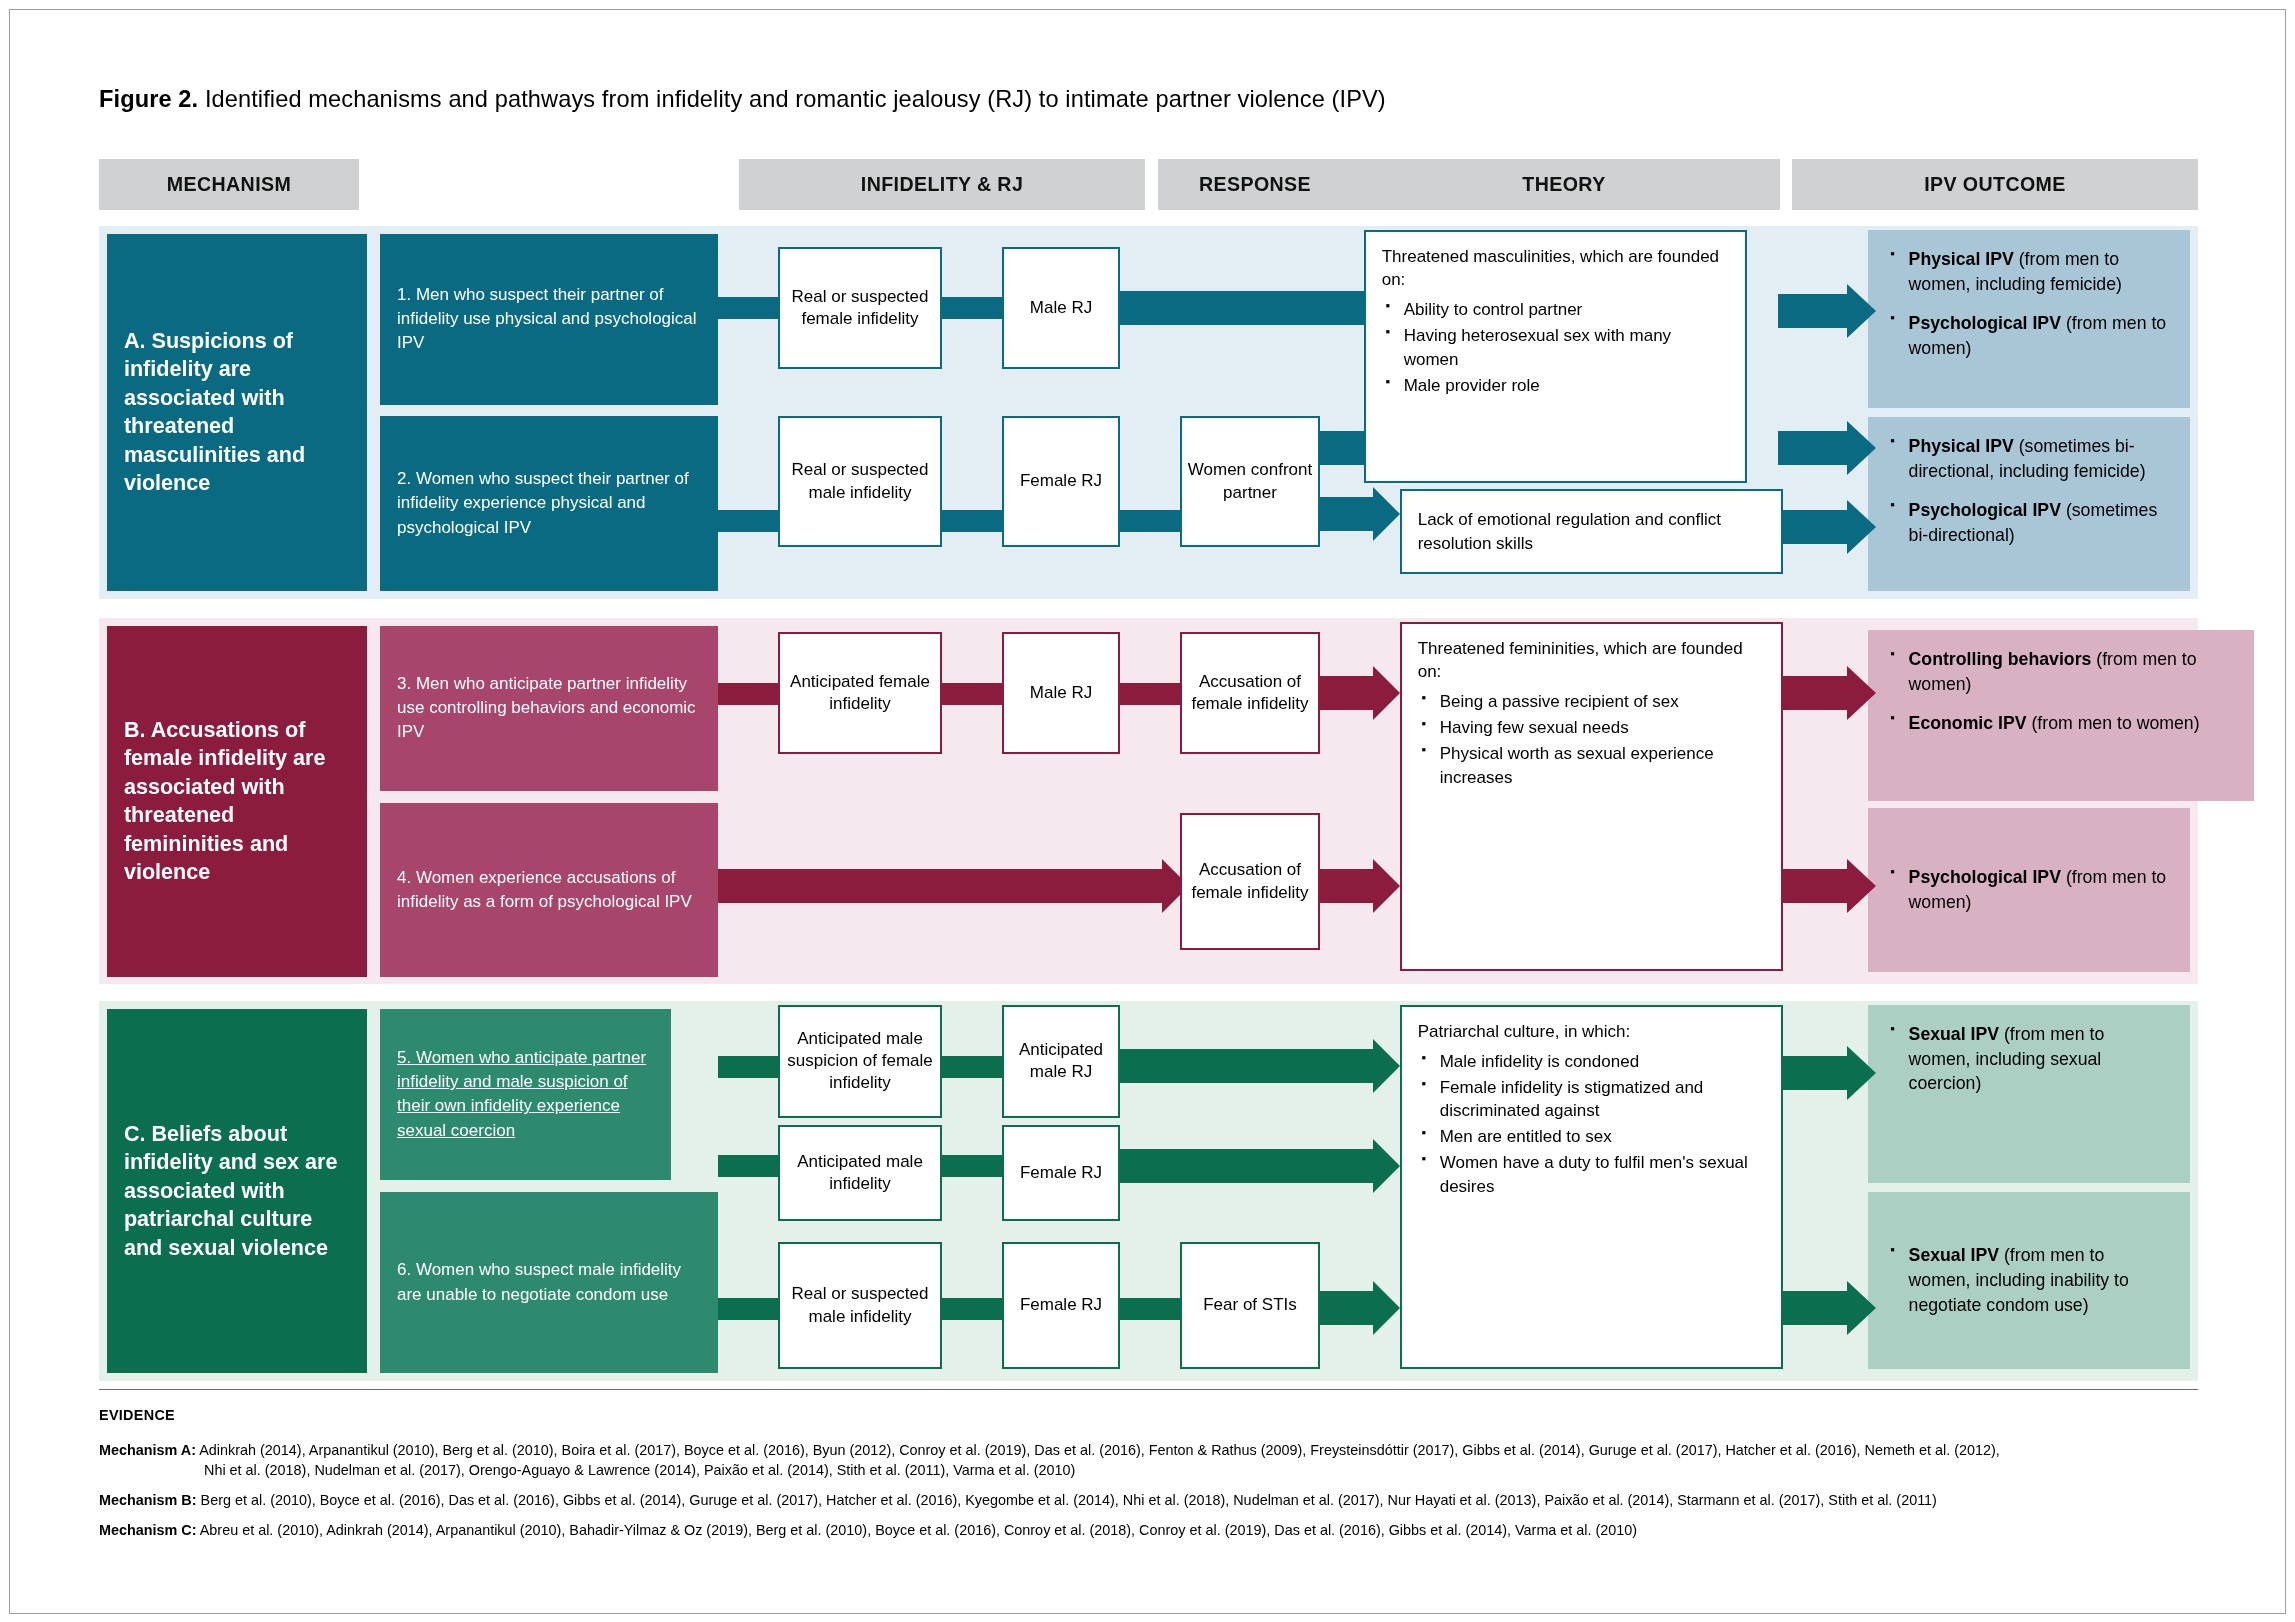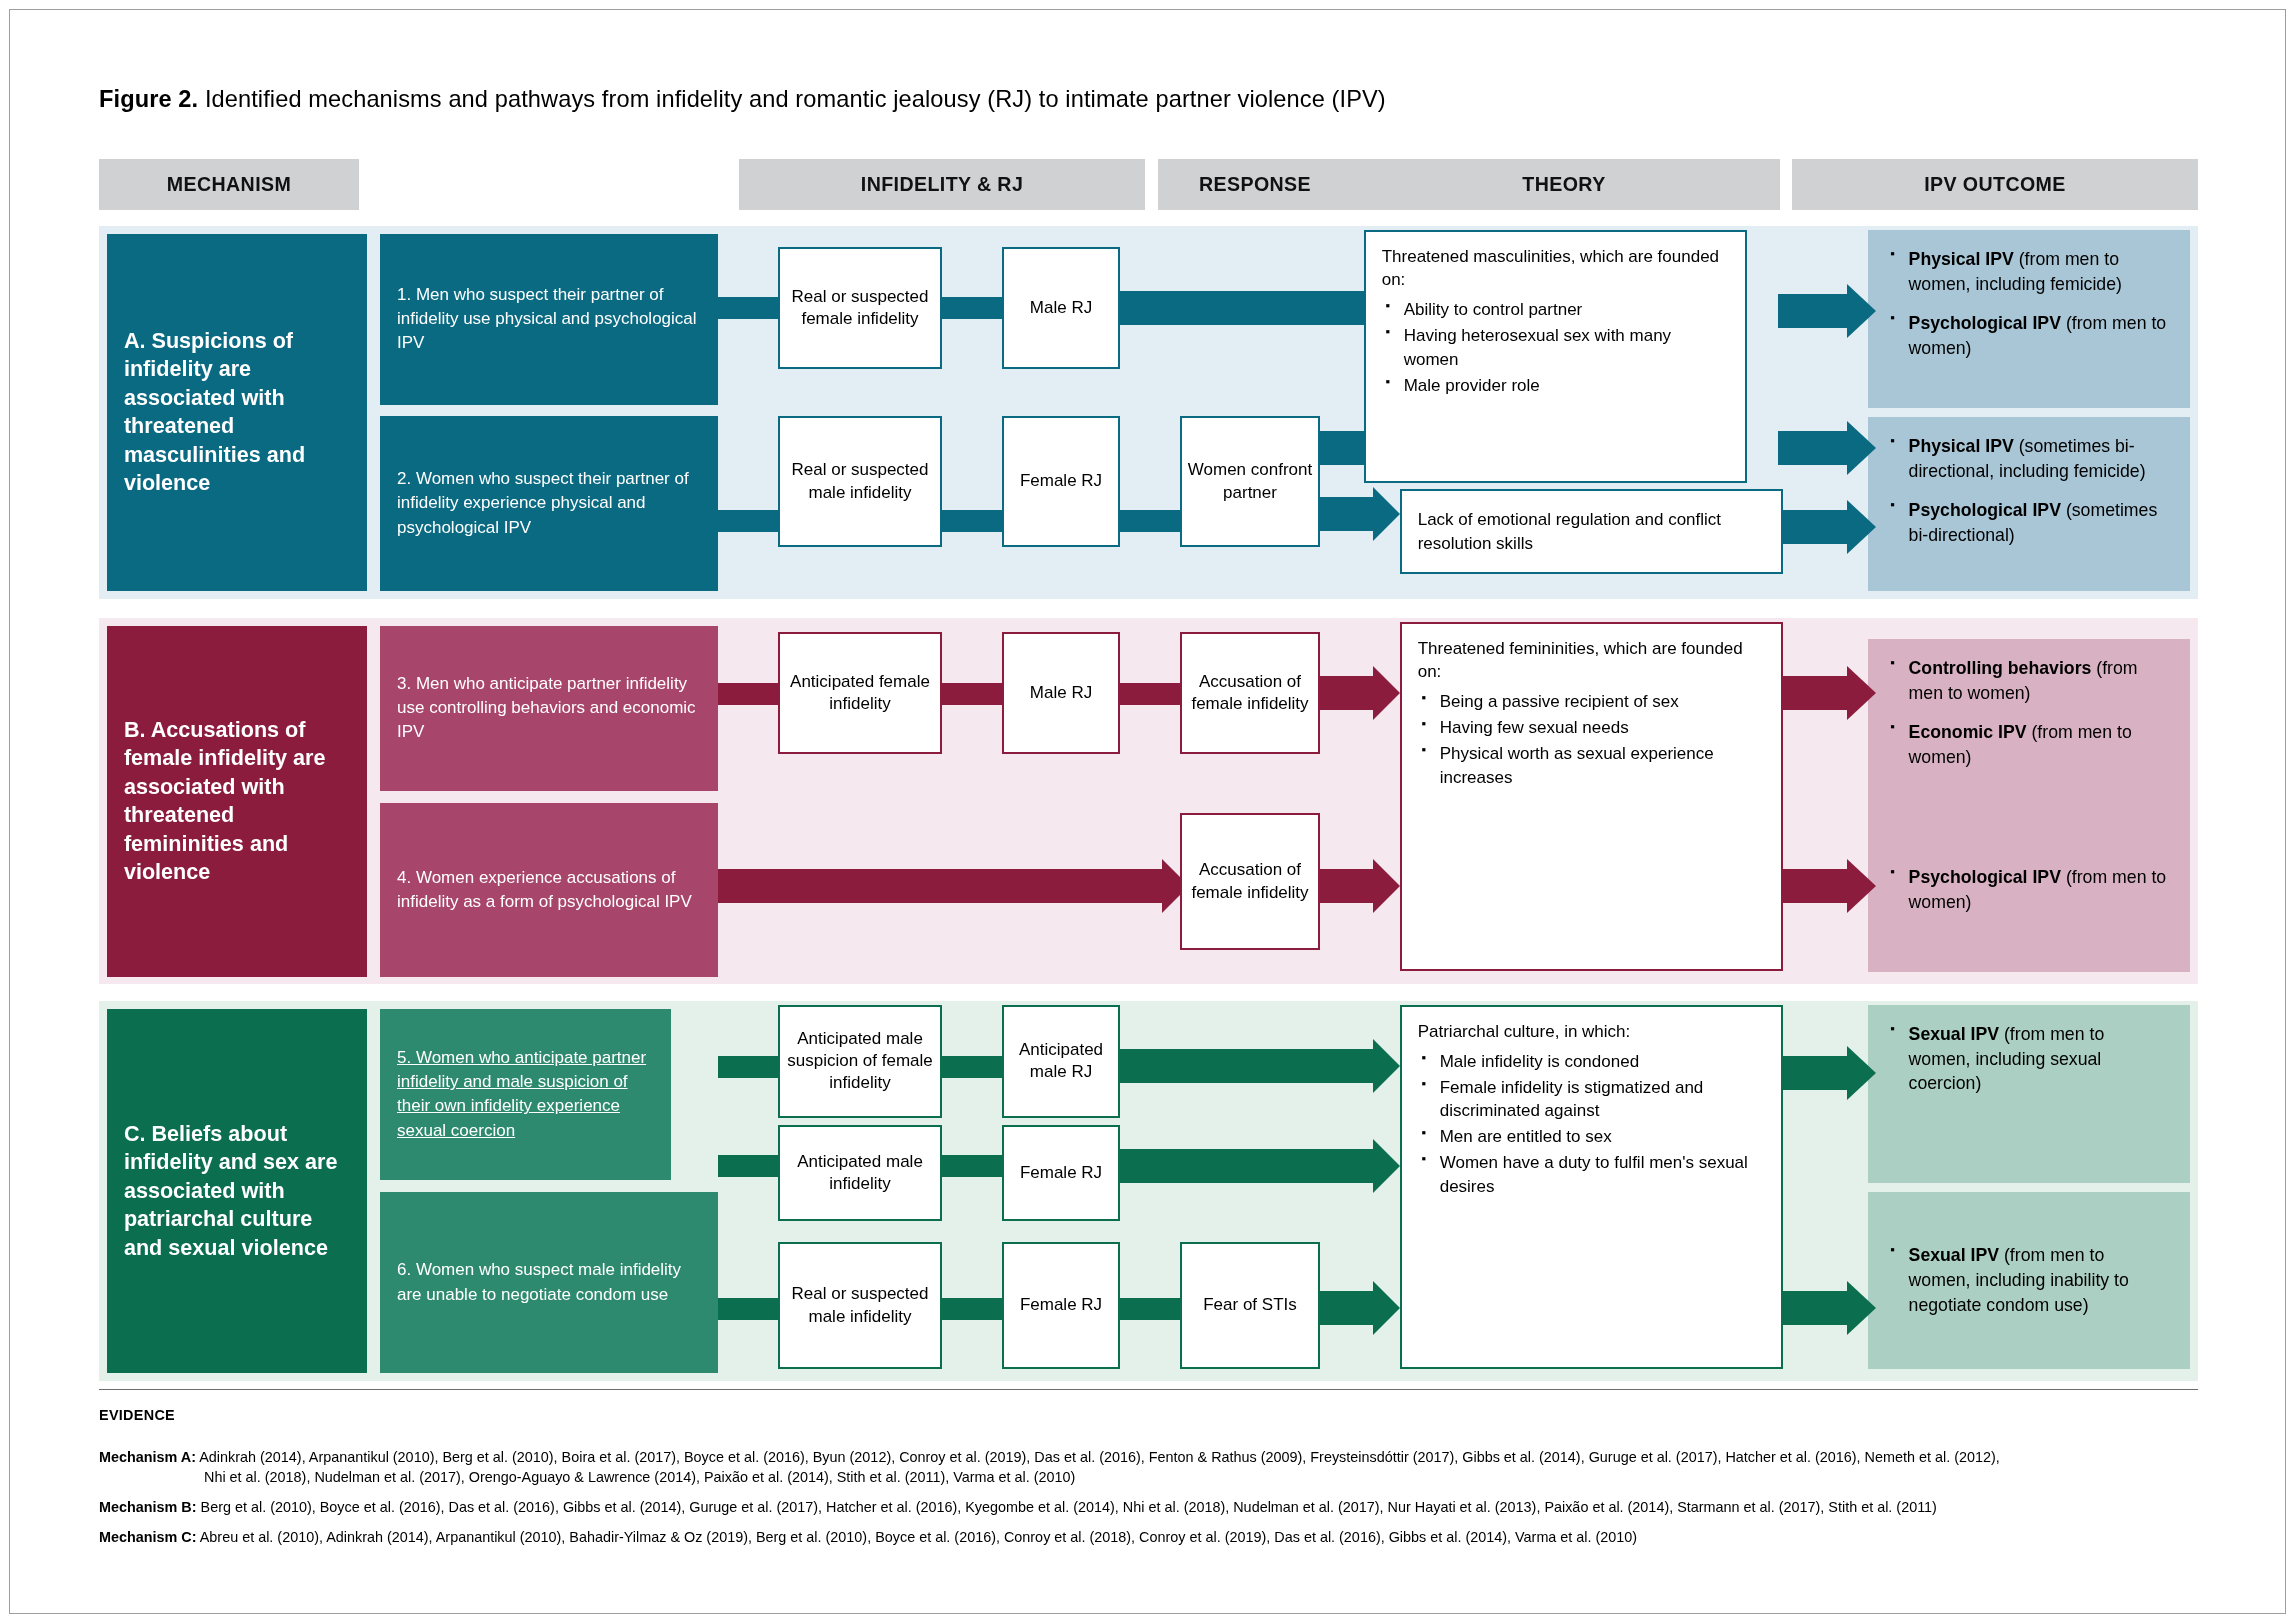--- a/index.html
+++ b/index.html
@@ -45,21 +45,21 @@
   .arrow{position:absolute;z-index:2;}
   .arrow .shaft{position:absolute;left:0;top:50%;transform:translateY(-50%);height:22px;}
   .arrow .head{position:absolute;right:0;top:50%;transform:translateY(-50%);width:0;height:0;
                border-top:19px solid transparent;border-bottom:19px solid transparent;}
   .arrow.big .shaft{height:34px;}
   .arrow.big .head{border-top-width:27.5px;border-bottom-width:27.5px;}
 
   
   .evrule{position:absolute;left:99px;width:2099px;height:1.3px;background:#6d6d6d;}
   .evidence{position:absolute;left:99px;width:2099px;font-size:14.4px;line-height:1.35;}
-  .ev-head{font-weight:bold;font-size:14.4px;letter-spacing:0.3px;margin-bottom:23px;}
+  .ev-head{font-weight:bold;font-size:14.4px;letter-spacing:0.3px;margin-bottom:16px;}
   .ev-row{margin-bottom:10.5px;}
   .ev-row b{font-weight:bold;margin-top:12px;}
   .ev-cont{display:block;padding-left:105px;}
 </style>
 </head>
 <body>
 
 <div class="page">
   <div class="outer-border"></div>
 
@@ -203,21 +203,21 @@
 
     <div class="arrow big" style="left:1679px;top:49px;width:98px;height:52px;">
       <div class="shaft" style="width:71px;background:#8c1c3e;"></div>
       <div class="head" style="border-left:29px solid #8c1c3e;"></div>
     </div>
     <div class="arrow big" style="left:1679px;top:242px;width:98px;height:52px;">
       <div class="shaft" style="width:71px;background:#8c1c3e;"></div>
       <div class="head" style="border-left:29px solid #8c1c3e;"></div>
     </div>
 
-    <div class="outcome" style="left:1769px;top:21px;width:322px;height:171px;background:#d8b2c2;">
+    <div class="outcome" style="left:1769px;top:12px;width:386px;height:171px;background:#d8b2c2;">
       <ul>
         <li><b>Controlling behaviors</b><span> (from men to women)</span></li>
         <li><b>Economic IPV</b><span> (from men to women)</span></li>
       </ul>
     </div>
     <div class="outcome" style="left:1769px;top:190px;width:322px;height:164px;background:#d8b2c2;display:flex;align-items:center;">
       <ul>
         <li><b>Psychological IPV</b><span> (from men to women)</span></li>
       </ul>
     </div>

